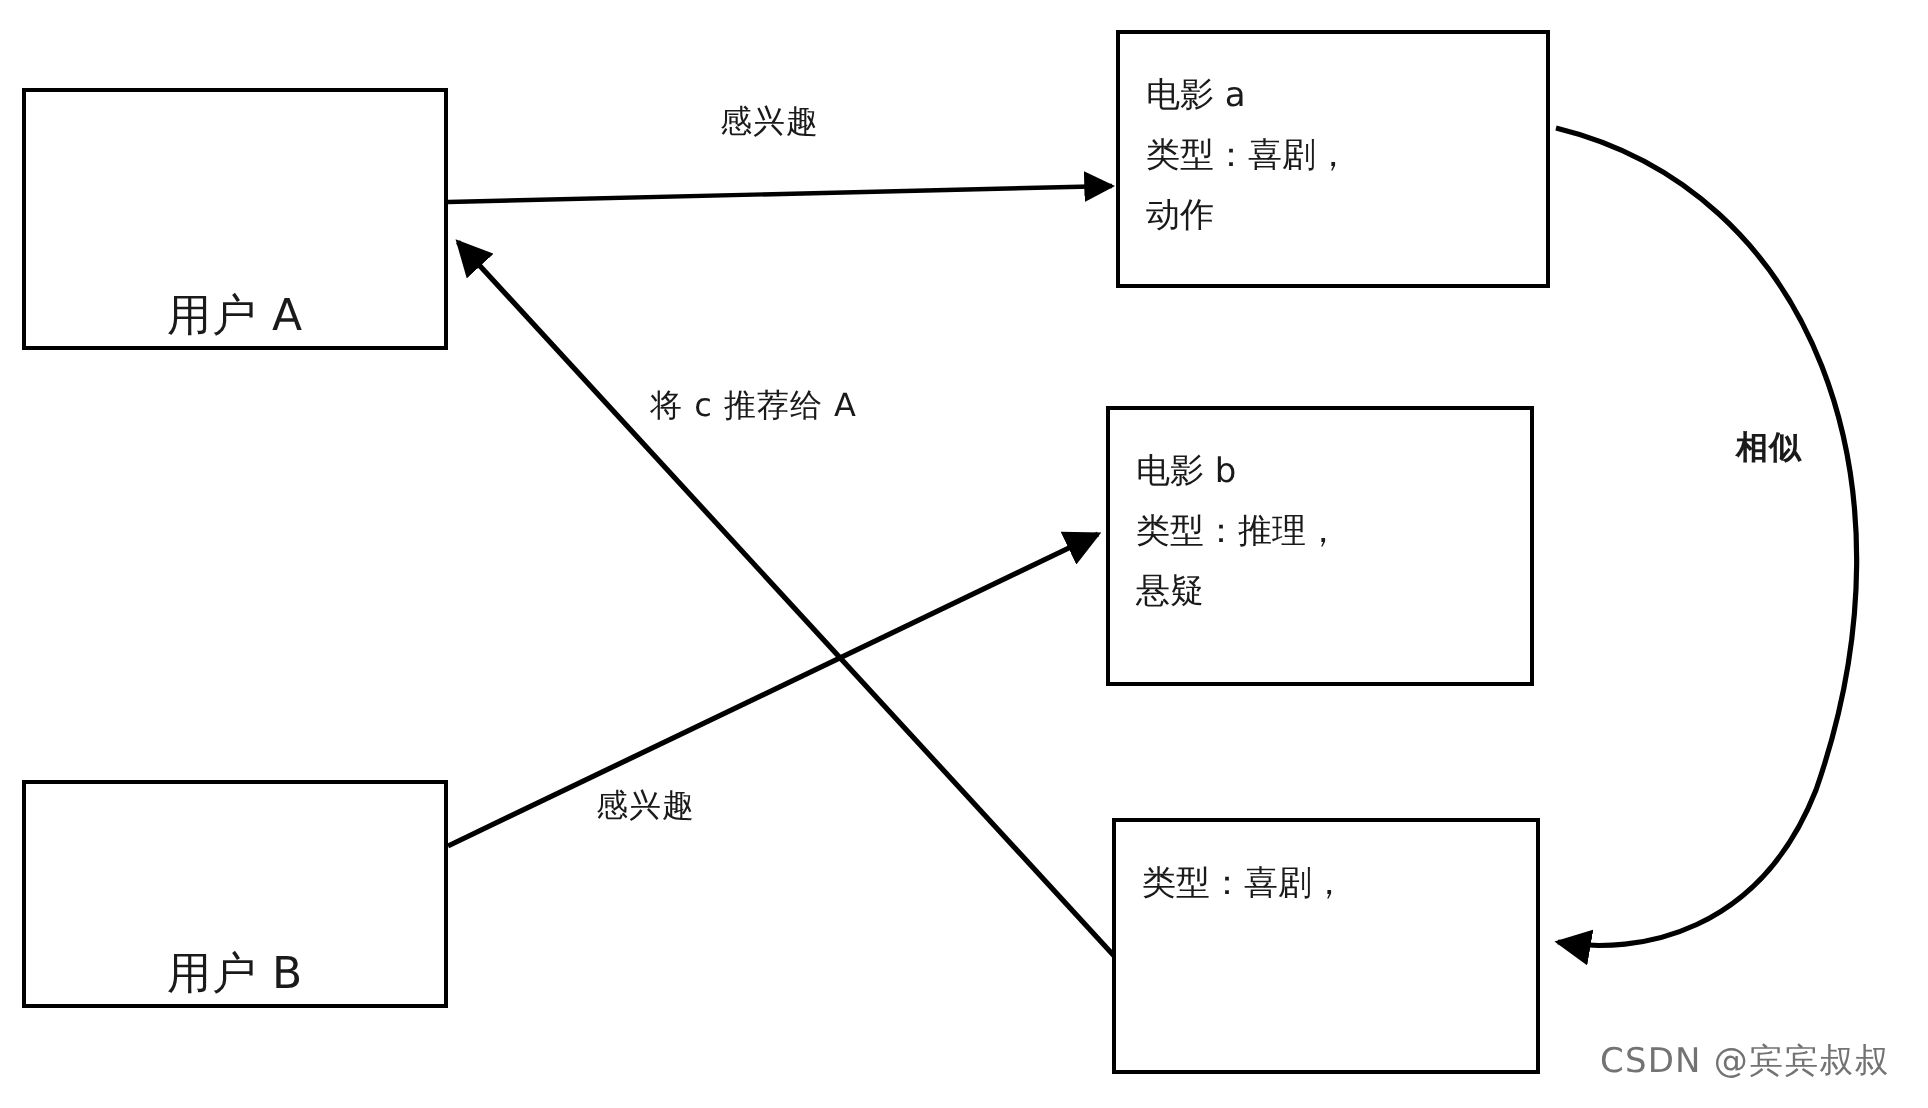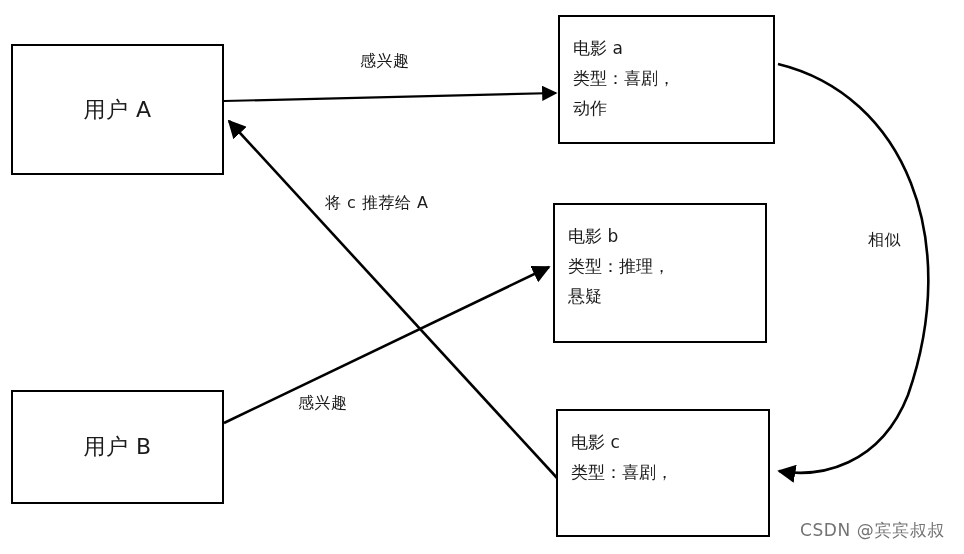--- a/index.html
+++ b/index.html
@@ -26,21 +26,21 @@
     height: 554px;
   }
   .node-box {
     position: absolute;
     box-sizing: border-box;
     border: 2px solid #000000;
     background: #ffffff;
   }
   .user-box {
     display: flex;
-    align-items: center;
+    align-items: flex-end;
     justify-content: center;
   }
   .user-label {
     font-size: 22px;
     color: #1a1a1a;
     letter-spacing: 0.5px;
     white-space: nowrap;
   }
   .movie-box {
     padding: 16px 4px 0 13px;
@@ -102,27 +102,26 @@
     <div class="movie-line">动作</div>
   </div>
 
   <div class="node-box movie-box" style="left:553px; top:203px; width:214px; height:140px;">
     <div class="movie-line">电影 b</div>
     <div class="movie-line">类型：推理，</div>
     <div class="movie-line">悬疑</div>
   </div>
 
   <div class="node-box movie-box" style="left:556px; top:409px; width:214px; height:128px;">
-    <div class="movie-line">电影 c</div>
     <div class="movie-line">类型：喜剧，</div>
   </div>
 
   <div class="edge-label" style="left:360px; top:51px;">感兴趣</div>
 
   <div class="edge-label" style="left:325px; top:193px;">将 c 推荐给 A</div>
 
   <div class="edge-label" style="left:298px; top:393px;">感兴趣</div>
 
-  <div class="edge-label" style="left:868px; top:230px;">相似</div>
+  <div class="edge-label" style="left:868px; top:214px;font-weight:bold;">相似</div>
 
   <div class="watermark" style="left:800px; top:519px;">CSDN @宾宾叔叔</div>
 
 </div>
 
 </body></html>

